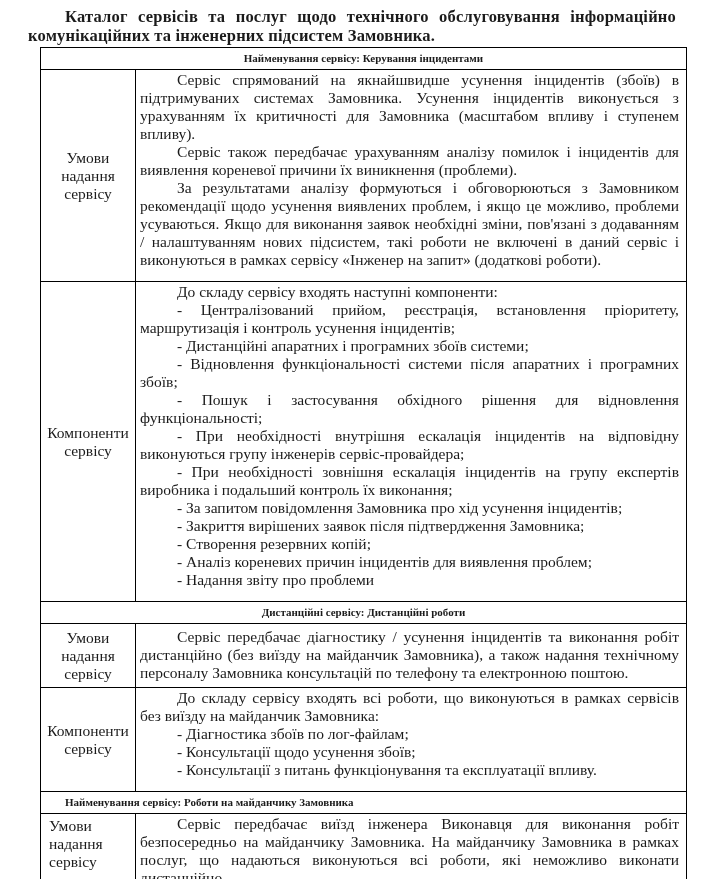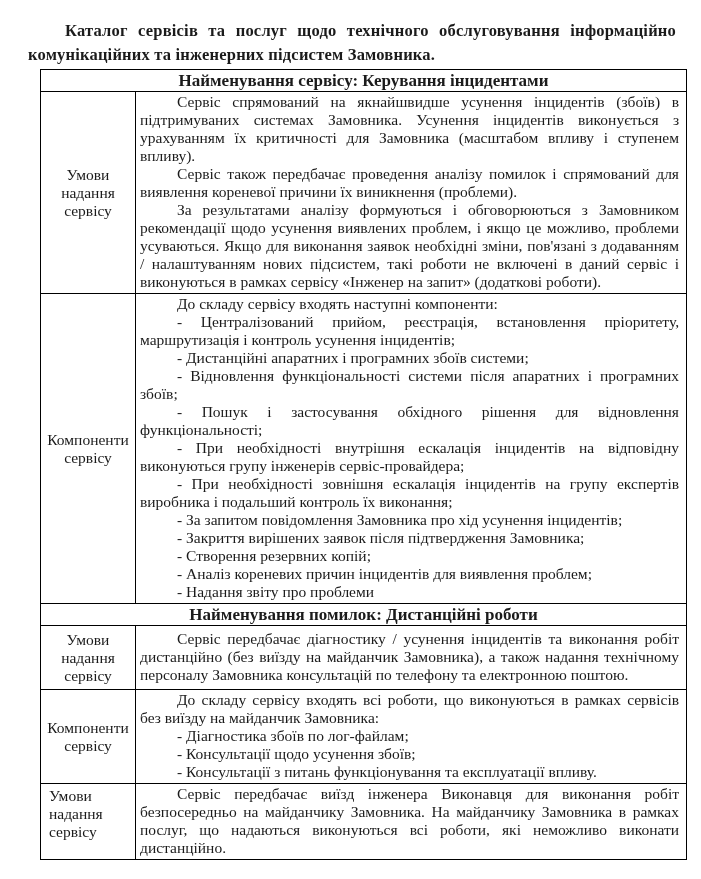--- a/index.html
+++ b/index.html
@@ -4,40 +4,40 @@
 <style>
   html,body{margin:0;padding:0;}
   body{
     width:701px;height:879px;
     background:#ffffff;
     color:#1b1b1b;
     font-family:"Liberation Serif", serif;
     overflow:hidden;
   }
   .title{
-    margin:19px 25px 2px 28px;
+    margin:7px 25px 2px 28px;
     font-weight:bold;
     font-size:16.5px;
-    line-height:24px;
+    line-height:19px;
     text-align:justify;
     text-indent:37px;
     letter-spacing:0.2px;
   }
   table.svc{
     border-collapse:collapse;
     table-layout:fixed;
     margin-left:40px;
     width:646px;
   }
   col.c1{width:95px;}
   col.c2{width:551px;}
   td{border:1.6px solid #000;background:#fff;}
   td.hdr{
     font-weight:bold;
-    font-size:17px;
+    font-size:11px;
     text-align:center;
     padding:1px 2px;
     line-height:19px;
   }
   td.hdr.left{
     text-align:left;
     padding-left:24px;
   }
   td.lbl{
     font-size:15.5px;
@@ -49,21 +49,21 @@
   }
   td.lbl.topleft{
     vertical-align:top;
     text-align:left;
     padding:3px 2px 2px 8px;
   }
   td.cnt{
     font-size:15.5px;
     line-height:18px;
     vertical-align:top;
-    padding:1px 7px 2px 4px;
+    padding:1px 7px 12px 4px;
   }
   td.cnt.pad{padding-top:4px;padding-bottom:5px;margin-left:12px;}
   .para{
     margin:0;
     text-align:justify;
     text-indent:37px;
   }
 </style>
 </head>
 <body>
@@ -80,21 +80,21 @@
     <tbody>
 
       <tr>
         <td colspan="2" class="hdr">Найменування сервісу: Керування інцидентами</td>
       </tr>
 
       <tr>
         <td class="lbl">Умови надання сервісу</td>
         <td class="cnt">
           <p class="para">Сервіс спрямований на якнайшвидше усунення інцидентів (збоїв) в підтримуваних системах Замовника. Усунення інцидентів виконується з урахуванням їх критичності для Замовника (масштабом впливу і ступенем впливу).</p>
-          <p class="para">Сервіс також передбачає проведення аналізу помилок і спрямований для виявлення кореневої причини їх виникнення (проблеми).</p>
+          <p class="para">Сервіс також передбачає урахуванням аналізу помилок і інцидентів для виявлення кореневої причини їх виникнення (проблеми).</p>
           <p class="para">За результатами аналізу формуються і обговорюються з Замовником рекомендації щодо усунення виявлених проблем, і якщо це можливо, проблеми усуваються. Якщо для виконання заявок необхідні зміни, пов'язані з додаванням / налаштуванням нових підсистем, такі роботи не включені в даний сервіс і виконуються в рамках сервісу «Інженер на запит» (додаткові роботи).</p>
         </td>
       </tr>
 
       <tr>
         <td class="lbl">Компоненти сервісу</td>
         <td class="cnt">
           <p class="para">До складу сервісу входять наступні компоненти:</p>
           <p class="para">- Централізований прийом, реєстрація, встановлення пріоритету, маршрутизація і контроль усунення інцидентів;</p>
           <p class="para">- Дистанційні апаратних і програмних збоїв системи;</p>
@@ -104,40 +104,43 @@
           <p class="para">- При необхідності зовнішня ескалація інцидентів на групу експертів виробника і подальший контроль їх виконання;</p>
           <p class="para">- За запитом повідомлення Замовника про хід усунення інцидентів;</p>
           <p class="para">- Закриття вирішених заявок після підтвердження Замовника;</p>
           <p class="para">- Створення резервних копій;</p>
           <p class="para">- Аналіз кореневих причин інцидентів для виявлення проблем;</p>
           <p class="para">- Надання звіту про проблеми</p>
         </td>
       </tr>
 
       <tr>
-        <td colspan="2" class="hdr">Найменування помилок: Дистанційні роботи</td>
+        <td colspan="2" class="hdr">Дистанційні сервісу: Дистанційні роботи</td>
       </tr>
 
       <tr>
         <td class="lbl">Умови надання сервісу</td>
         <td class="cnt pad">
           <p class="para">Сервіс передбачає діагностику / усунення інцидентів та виконання робіт дистанційно (без виїзду на майданчик Замовника), а також надання технічному персоналу Замовника консультацій по телефону та електронною поштою.</p>
         </td>
       </tr>
 
       <tr>
         <td class="lbl">Компоненти сервісу</td>
         <td class="cnt">
           <p class="para">До складу сервісу входять всі роботи, що виконуються в рамках сервісів без виїзду на майданчик Замовника:</p>
           <p class="para">- Діагностика збоїв по лог-файлам;</p>
           <p class="para">- Консультації щодо усунення збоїв;</p>
           <p class="para">- Консультації з питань функціонування та експлуатації впливу.</p>
         </td>
       </tr>
 
+      <tr>
+        <td colspan="2" class="hdr left">Найменування сервісу: Роботи на майданчику Замовника</td>
+      </tr>
 
       <tr>
         <td class="lbl topleft">Умови надання сервісу</td>
         <td class="cnt">
           <p class="para">Сервіс передбачає виїзд інженера Виконавця для виконання робіт безпосередньо на майданчику Замовника. На майданчику Замовника в рамках послуг, що надаються виконуються всі роботи, які неможливо виконати дистанційно.</p>
         </td>
       </tr>
 
     </tbody>
   </table>

